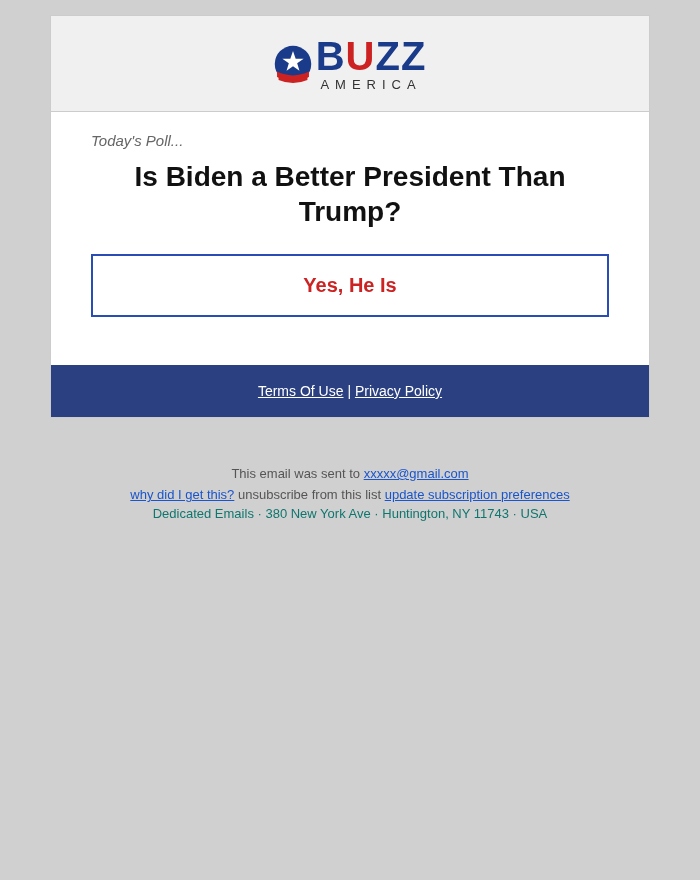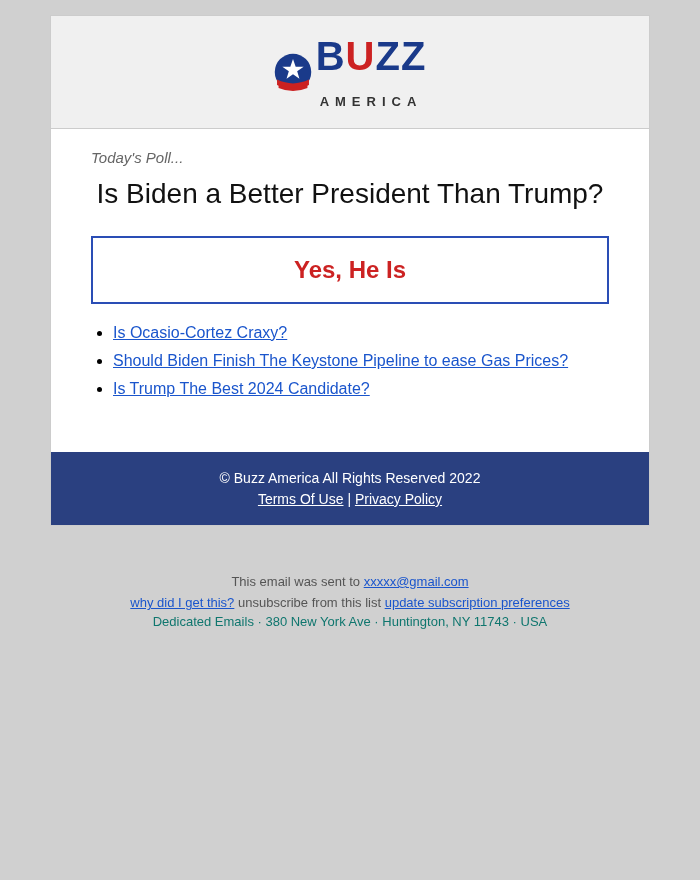--- a/index.html
+++ b/index.html
@@ -37,74 +37,73 @@
     .logo-star {
       width: 38px;
       height: 38px;
     }
 
     .logo-text-block {
       display: flex;
       flex-direction: column;
       align-items: center;
       line-height: 1;
-      gap: 17px;
     }
 
     .logo-buzz {
       font-size: 40px;
       font-weight: 900;
       letter-spacing: 1px;
       color: #1a3a8a;
       line-height: 1;
     }
 
     .logo-buzz span.red-u {
       color: #cc2222;
     }
 
     .logo-america {
       font-size: 13px;
       letter-spacing: 6px;
       color: #333;
-      font-weight: 700;
+      font-weight: 400;
       margin-top: 2px;
       align-self: center;
     }
 
     
     .body-content {
-      padding: 20px 40px 44px;
+      padding: 20px 40px 34px;
     }
 
     .todays-poll {
       font-style: italic;
       color: #666666;
       font-size: 15px;
       margin-bottom: 10px;
     }
 
     .poll-question {
       font-size: 28px;
-      font-weight: 400;
+      font-weight: 700;
       color: #111111;
       text-align: center;
       margin-bottom: 25px;
       line-height: 1.25;
     }
 
     .poll-button {
       display: block;
       width: 100%;
       padding: 18px 10px;
       margin-bottom: 14px;
       border: 2px solid #2a4db5;
       background: #ffffff;
       color: #cc2222;
-      font-size: 24px;
+      font-size: 20px;
       font-weight: 700;
       text-align: center;
       cursor: pointer;
       font-family: Arial, sans-serif;
     }
 
     .links-list {
       list-style: disc;
       padding-left: 22px;
       margin-top: 20px;
@@ -193,35 +192,23 @@
       </div>
     </div>
   </div>
 
   <div class="body-content">
     <div class="todays-poll">Today's Poll...</div>
     <div class="poll-question">Is Biden a Better President Than Trump?</div>
 
     <button class="poll-button">Yes, He Is</button>
 
-    <ul class="links-list">
-      <li>
-        <a href="#">Is Ocasio-Cortez Craxy?</a>
-      </li>
-      <li>
-        <a href="#">Should Biden Finish The Keystone Pipeline to ease Gas Prices?</a>
-      </li>
-      <li>
-        <a href="#">Is Trump The Best 2024 Candidate?</a>
-      </li>
-    </ul>
   </div>
 
   <div class="footer-bar">
-    <div class="copyright">© Buzz America All Rights Reserved 2022</div>
     <div>
       <a href="#">Terms Of Use</a>
       <span>|</span>
       <a href="#">Privacy Policy</a>
     </div>
   </div>
 </div>
 
 <div class="bottom-area">
   <div class="email-sent">

